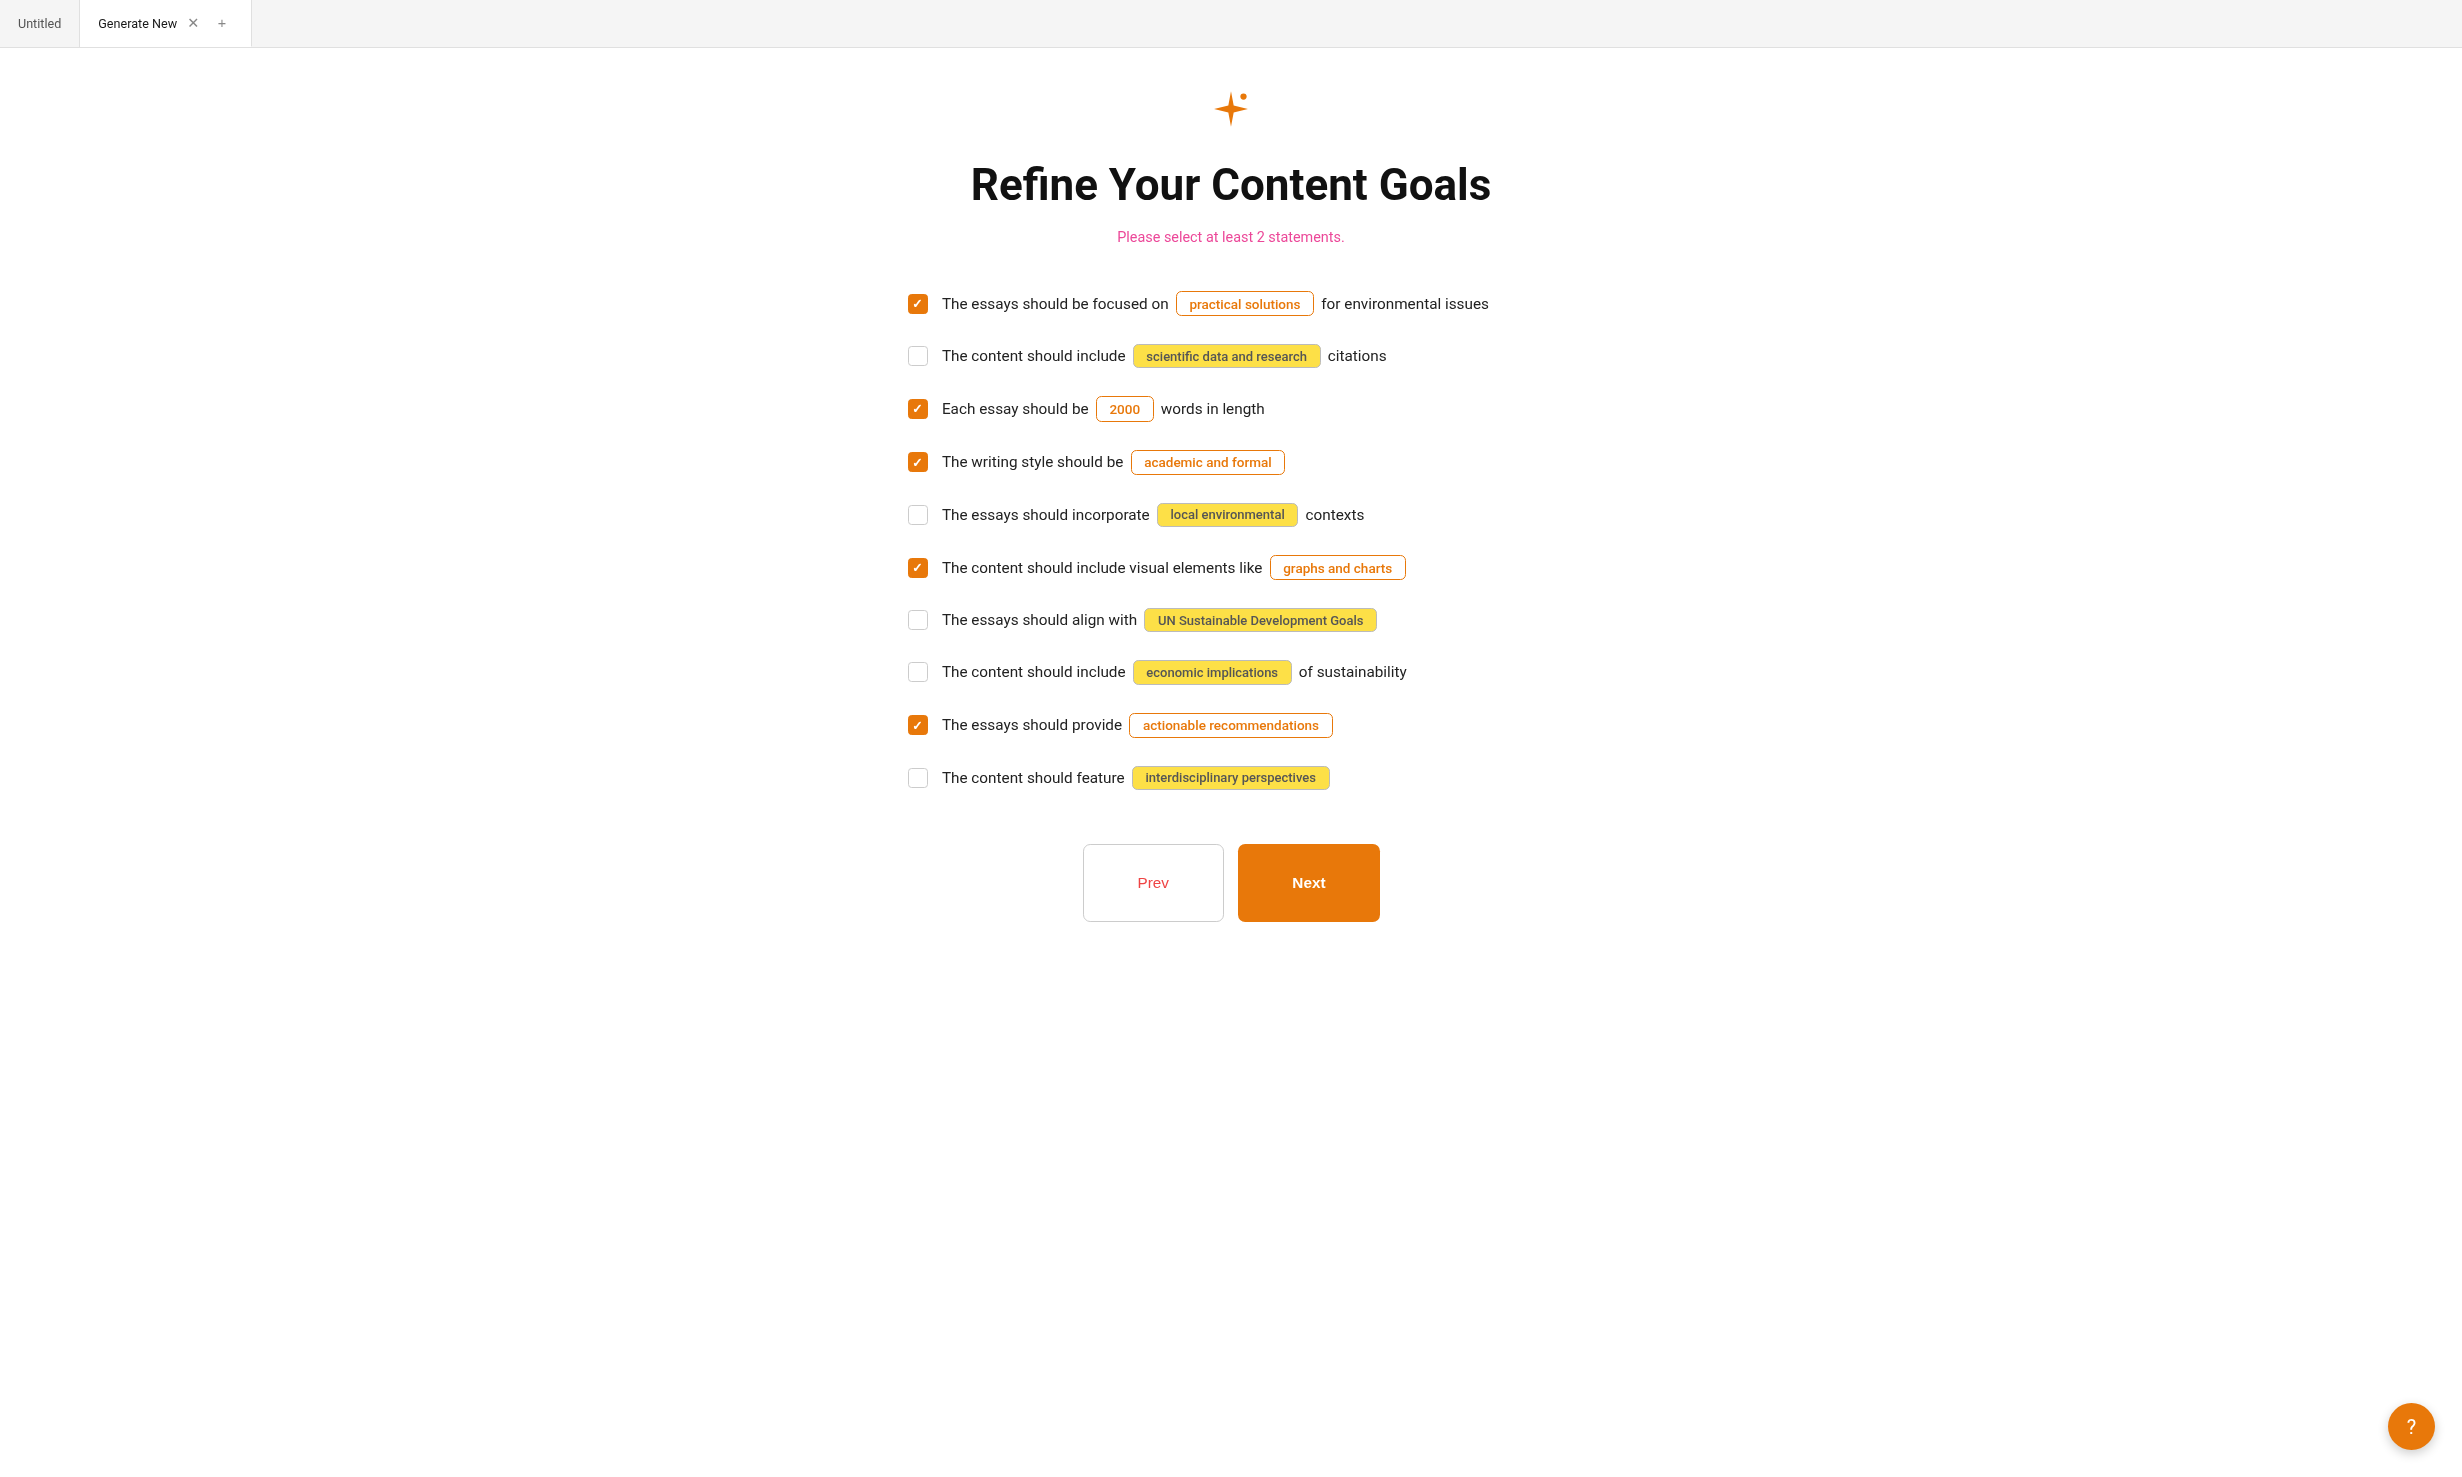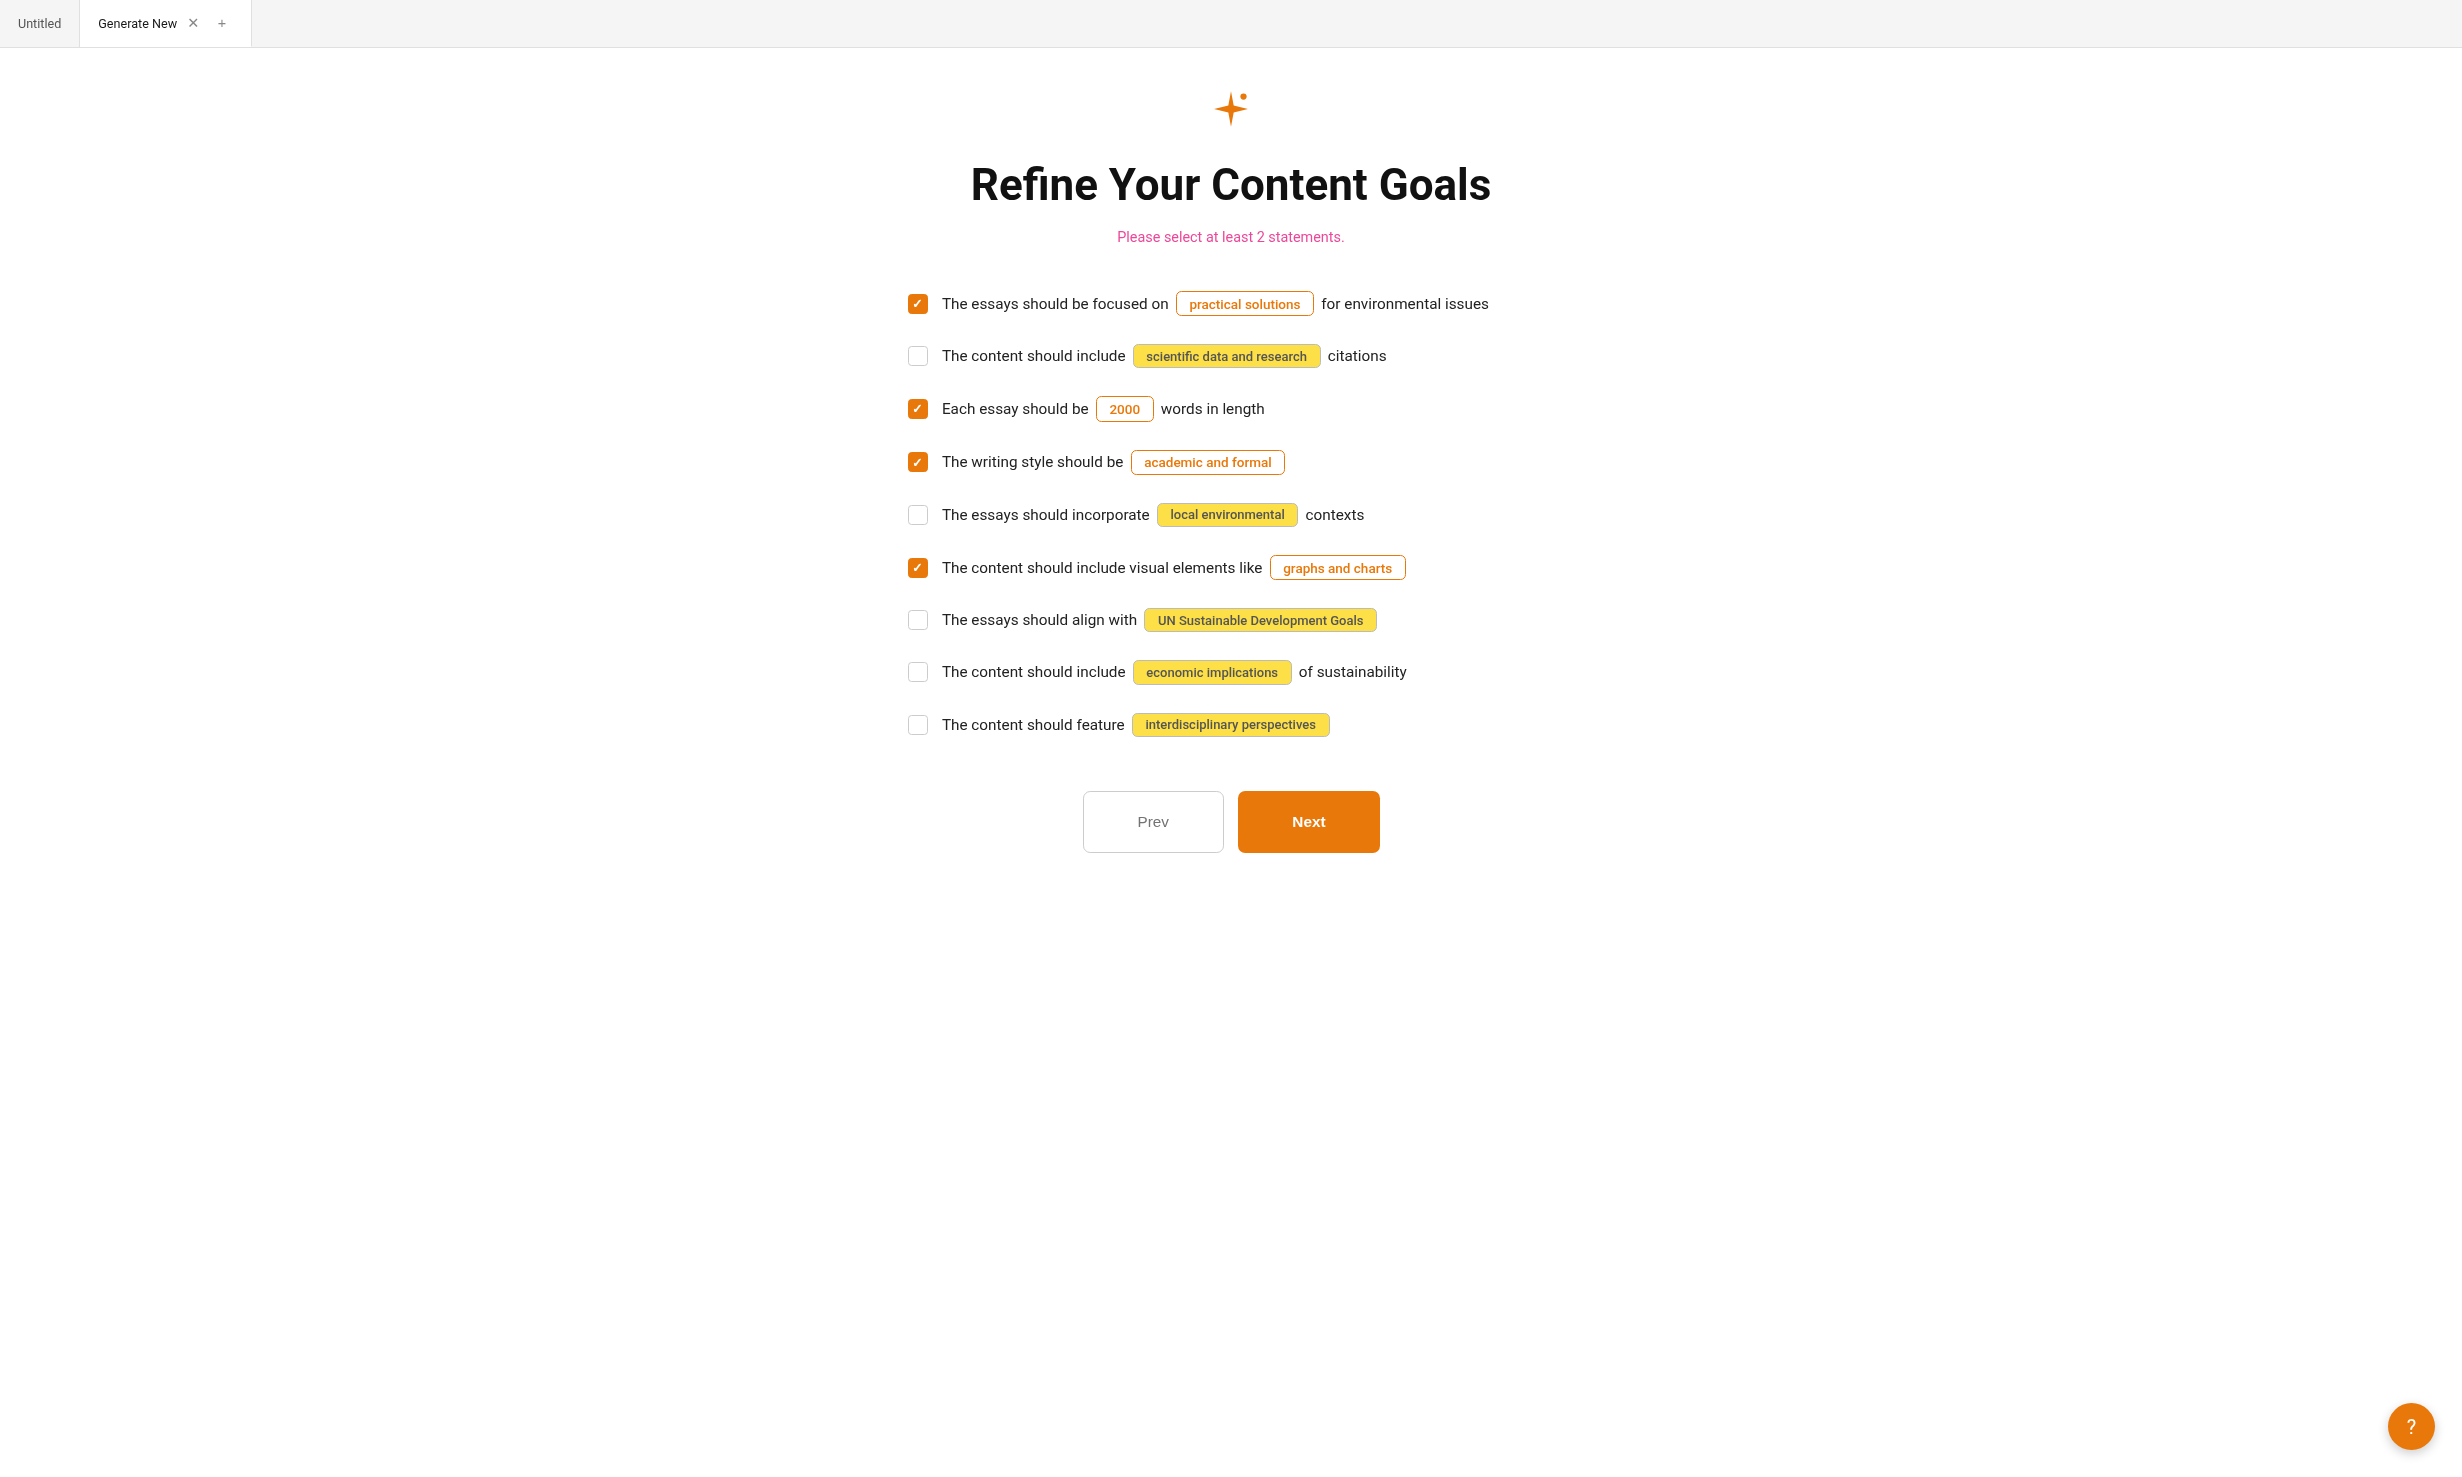--- a/index.html
+++ b/index.html
@@ -166,26 +166,26 @@
 
     
     .button-row {
       display: flex;
       gap: 14.4px;
       margin-top: 54px;
       justify-content: center;
     }
 
     .btn-prev {
-      padding: 21px 54px;
+      padding: 29px 54px;
       border: 0.9px solid #ccc;
       border-radius: 7.2px;
       background: #fff;
       font-size: 15.3px;
-      color: #737373;
+      color: #ef4444;
       cursor: pointer;
       font-weight: 500;
     }
 
     .btn-next {
       padding: 8px 54px;
       border: none;
       border-radius: 7.2px;
       background: #e8780a;
       font-size: 15.3px;
@@ -302,20 +302,27 @@
       </div>
       <div class="statement-row">
         <div class="checkbox"></div>
         <span class="statement-text">
           <span>The content should include</span>
           <span class="tag tag-gray">economic implications</span>
           <span>of sustainability</span>
         </span>
       </div>
       <div class="statement-row">
+        <div class="checkbox checked"></div>
+        <span class="statement-text">
+          <span>The essays should provide</span>
+          <span class="tag tag-orange">actionable recommendations</span>
+        </span>
+      </div>
+      <div class="statement-row">
         <div class="checkbox"></div>
         <span class="statement-text">
           <span>The content should feature</span>
           <span class="tag tag-gray">interdisciplinary perspectives</span>
         </span>
       </div>
     </div>
 
   <div class="button-row">
     <button class="btn-prev">Prev</button>

